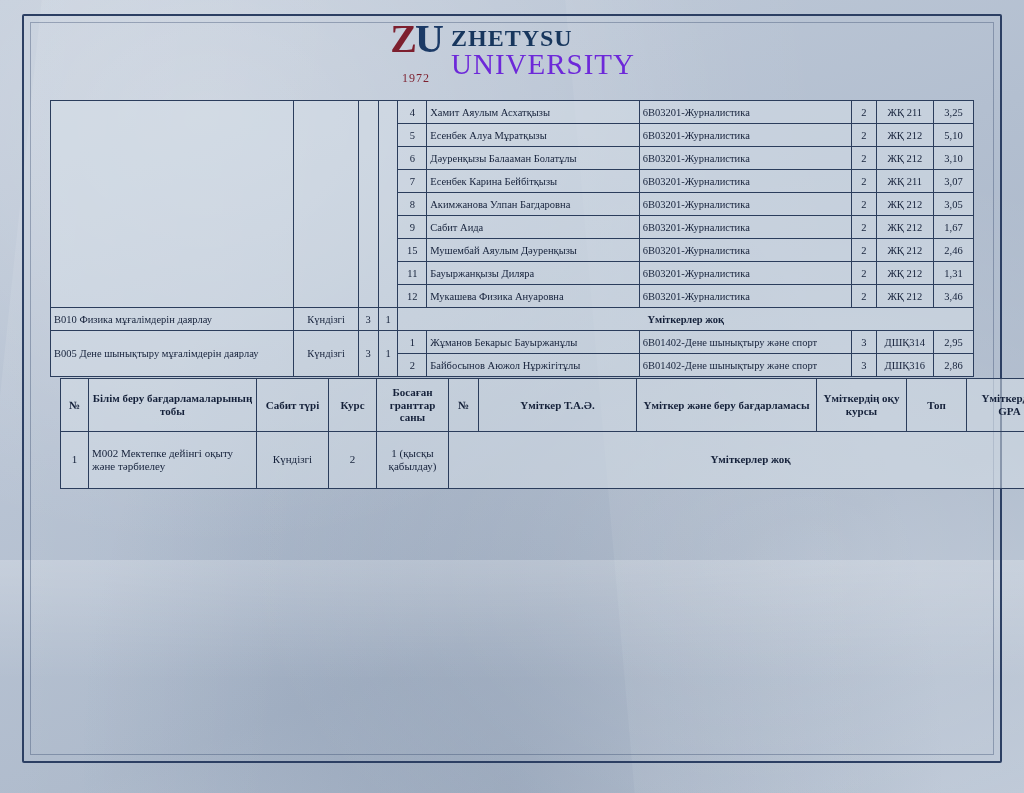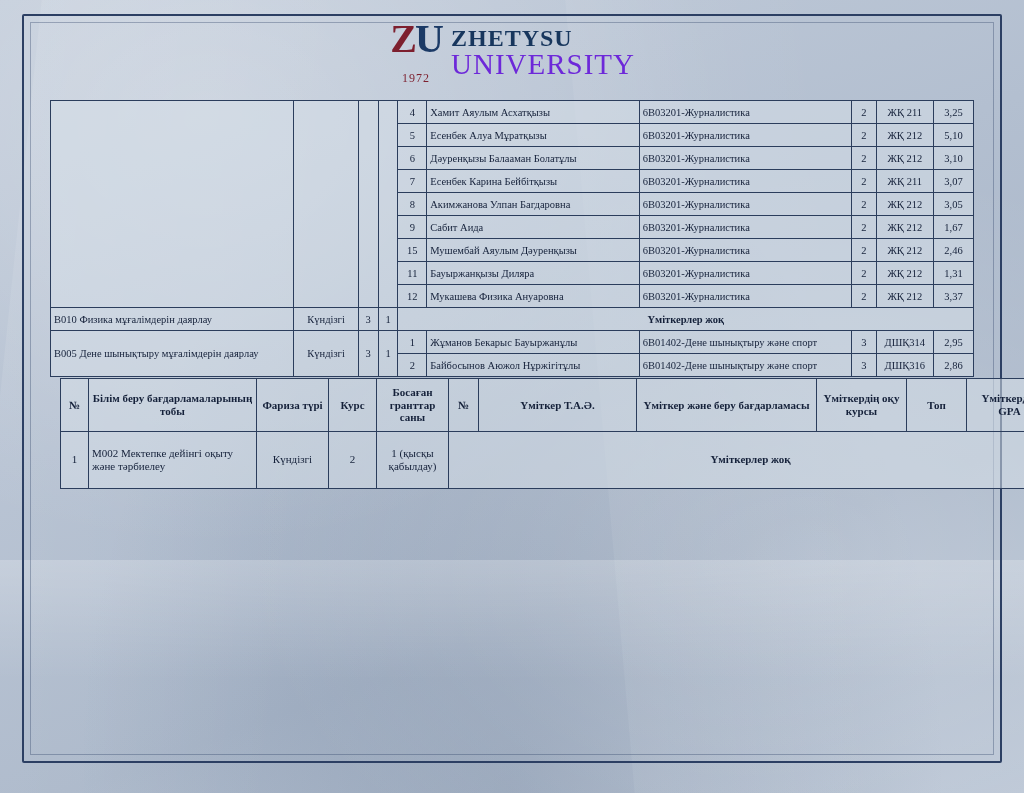--- a/index.html
+++ b/index.html
@@ -261,21 +261,21 @@
       <td class="c-center">2</td>
       <td class="c-center">ЖҚ 212</td>
       <td class="c-center">1,31</td>
     </tr>
     <tr>
       <td class="c-center">12</td>
       <td class="c-left">Мукашева Физика Ануаровна</td>
       <td class="c-left">6B03201-Журналистика</td>
       <td class="c-center">2</td>
       <td class="c-center">ЖҚ 212</td>
-      <td class="c-center">3,37</td>
+      <td class="c-center">3,46</td>
     </tr>
 
     <tr>
       <td class="c-left">B010 Физика мұғалімдерін даярлау</td>
       <td class="c-center">Күндізгі</td>
       <td class="c-center">3</td>
       <td class="c-center">1</td>
       <td class="no-cand" colspan="6">Үміткерлер жоқ</td>
     </tr>
 
@@ -313,21 +313,21 @@
     <col style="width:158px">
     <col style="width:180px">
     <col style="width:90px">
     <col style="width:60px">
     <col style="width:86px">
   </colgroup>
   <thead>
     <tr>
       <th>№</th>
       <th>Білім беру бағдарламаларының  тобы</th>
-      <th>Фариза түрі</th>
+      <th>Сабит түрі</th>
       <th>Курс</th>
       <th>Босаған гранттар саны</th>
       <th>№</th>
       <th>Үміткер Т.А.Ә.</th>
       <th>Үміткер және беру бағдарламасы</th>
       <th>Үміткердің оқу курсы</th>
       <th>Топ</th>
       <th>Үміткердің GPA</th>
     </tr>
   </thead>

